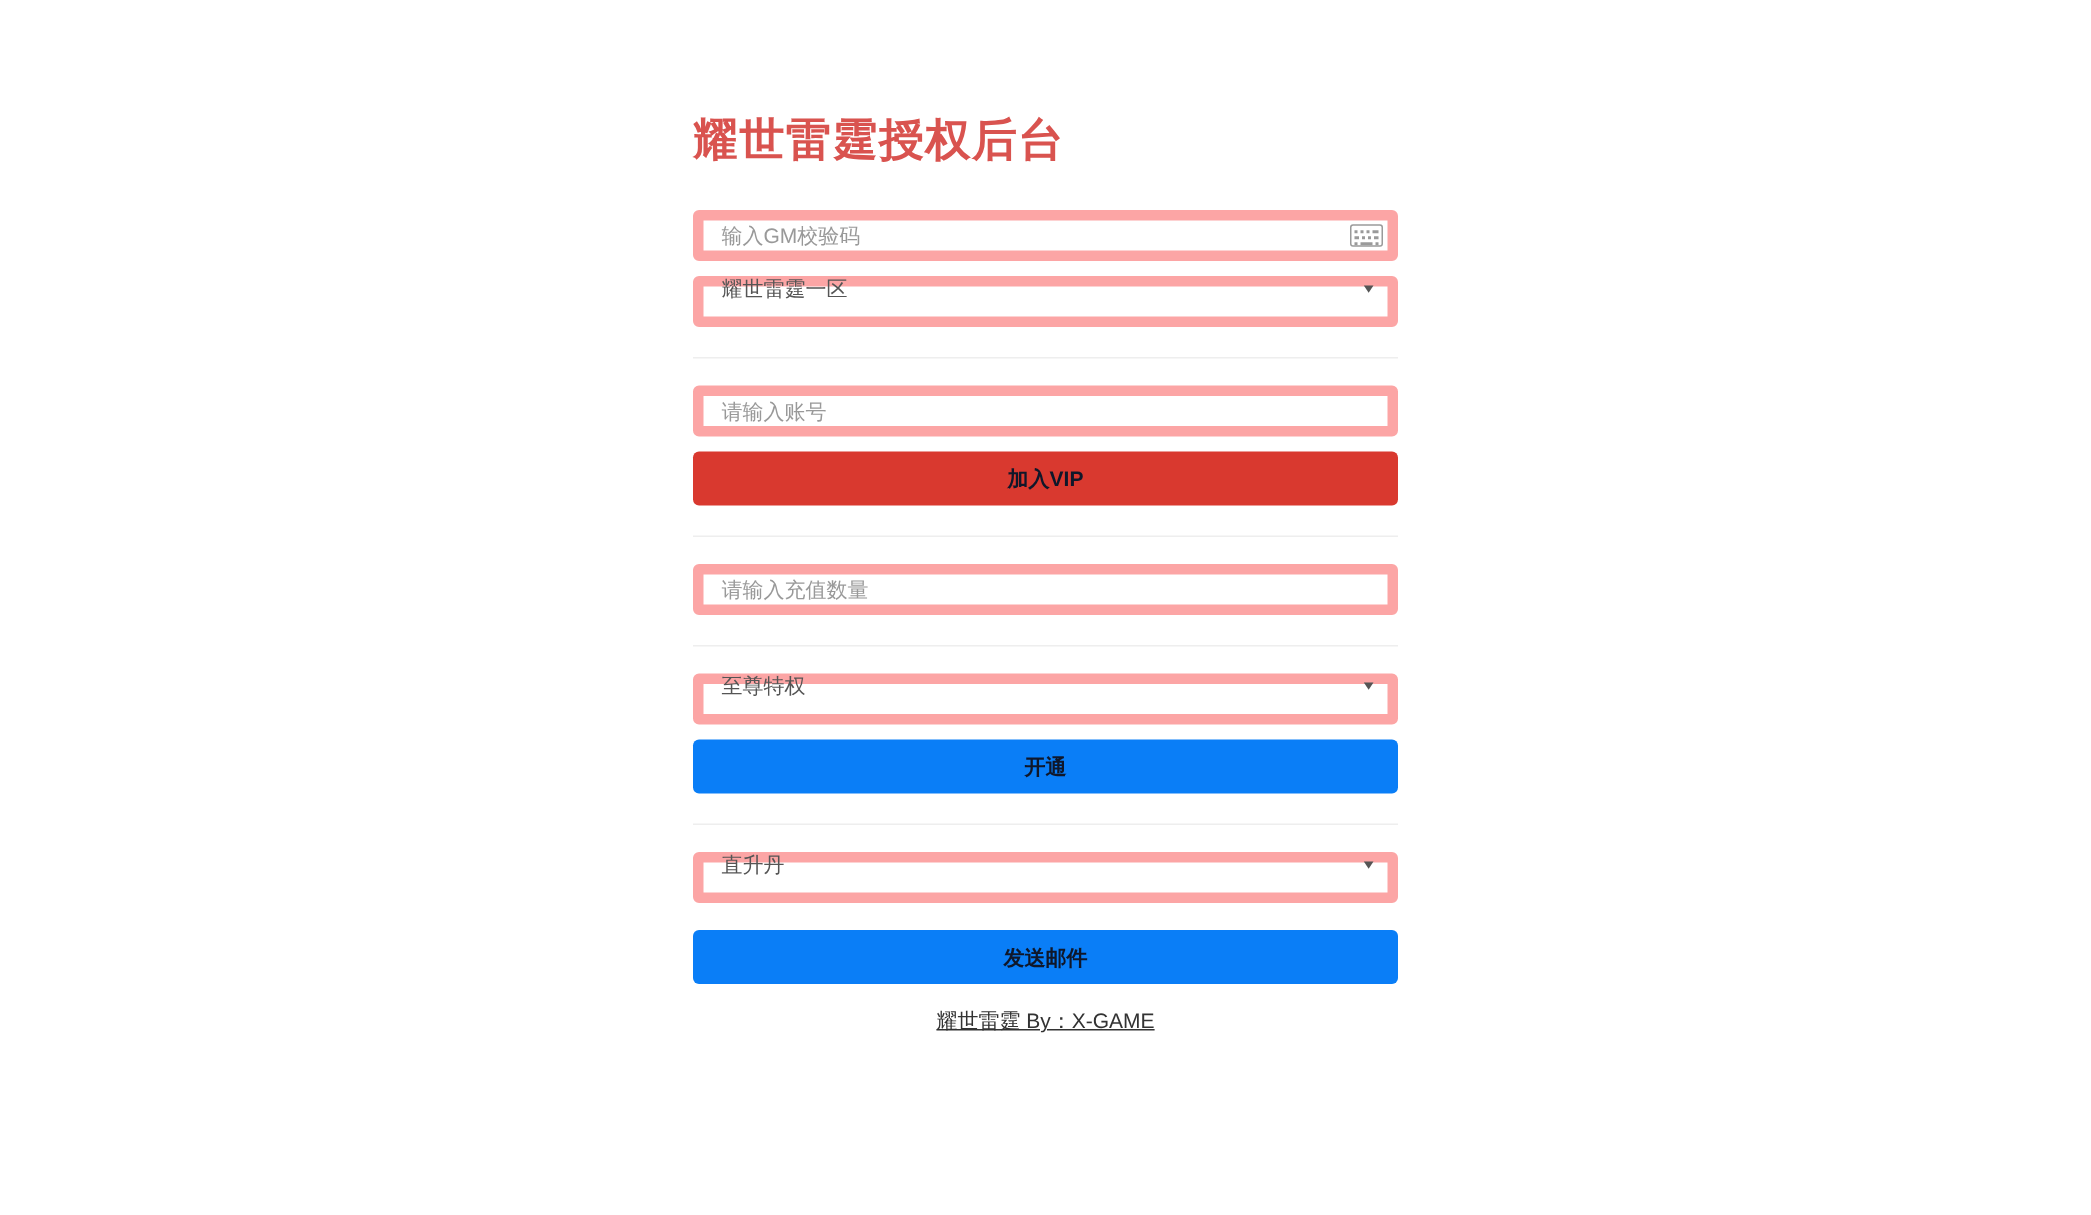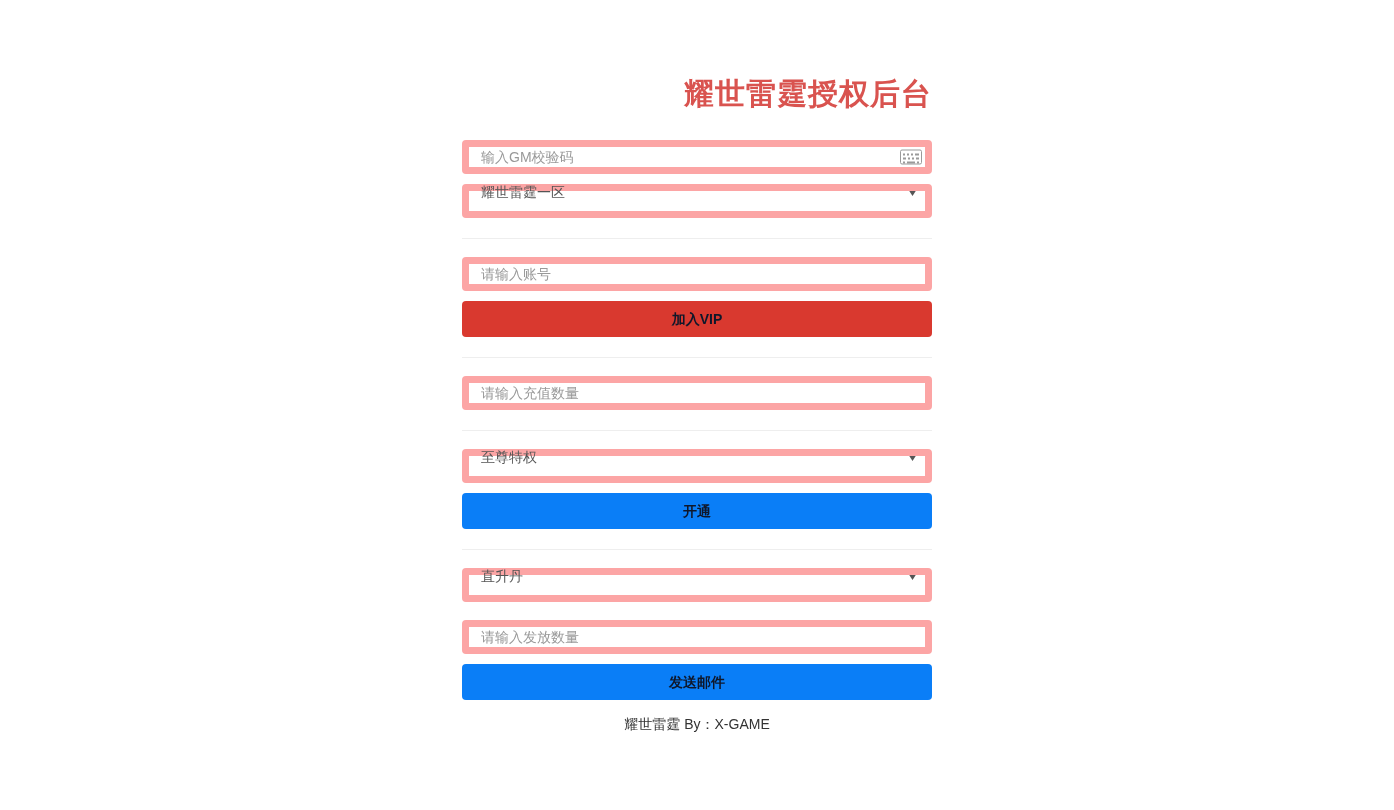--- a/index.html
+++ b/index.html
@@ -20,21 +20,21 @@
   .container {
     width: 470px;
     margin: 0 auto;
     padding-top: 74px;
     box-sizing: border-box;
   }
   .title {
     color: #d9534f;
     font-size: 30px;
     font-weight: bold;
-    text-align: right;
+    text-align: left;
     letter-spacing: 1px;
     margin: 0 0 26px 0;
     line-height: 40px;
   }
   .field-wrap {
     position: relative;
     margin-bottom: 10px;
   }
   input.txt, .sel {
     display: block;
@@ -126,20 +126,21 @@
     border: 0;
     border-top: 1px solid #eee;
     margin: 20px 0 18px 0;
   }
   .spacer-sm { height: 8px; }
   .footer {
     text-align: center;
     font-size: 14px;
     color: #333;
     margin-top: 16px;
+    text-decoration: underline;
   }
 </style>
 </head>
 <body>
 
 <div class="page">
   <div class="container">
 
     <h1 class="title">耀世雷霆授权后台</h1>
 
@@ -197,22 +198,19 @@
 
     <div class="field-wrap">
       <div class="sel">
         <span>直升丹</span>
         <span class="caret">▾</span>
       </div>
     </div>
 
     <div class="spacer-sm"></div>
 
-    <div class="field-wrap">
-      <input class="txt" type="text" placeholder="请输入发放数量" style="">
-    </div>
 
     <button class="btn btn-blue">发送邮件</button>
 
     <div class="footer">耀世雷霆 By：X-GAME</div>
 
   </div>
 </div>
 
 </body></html>

